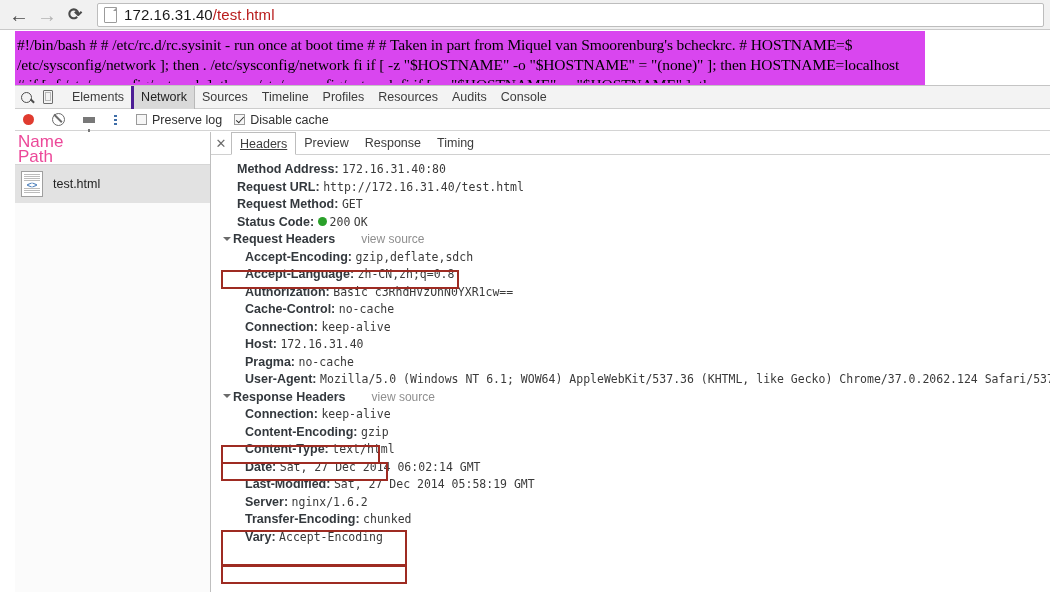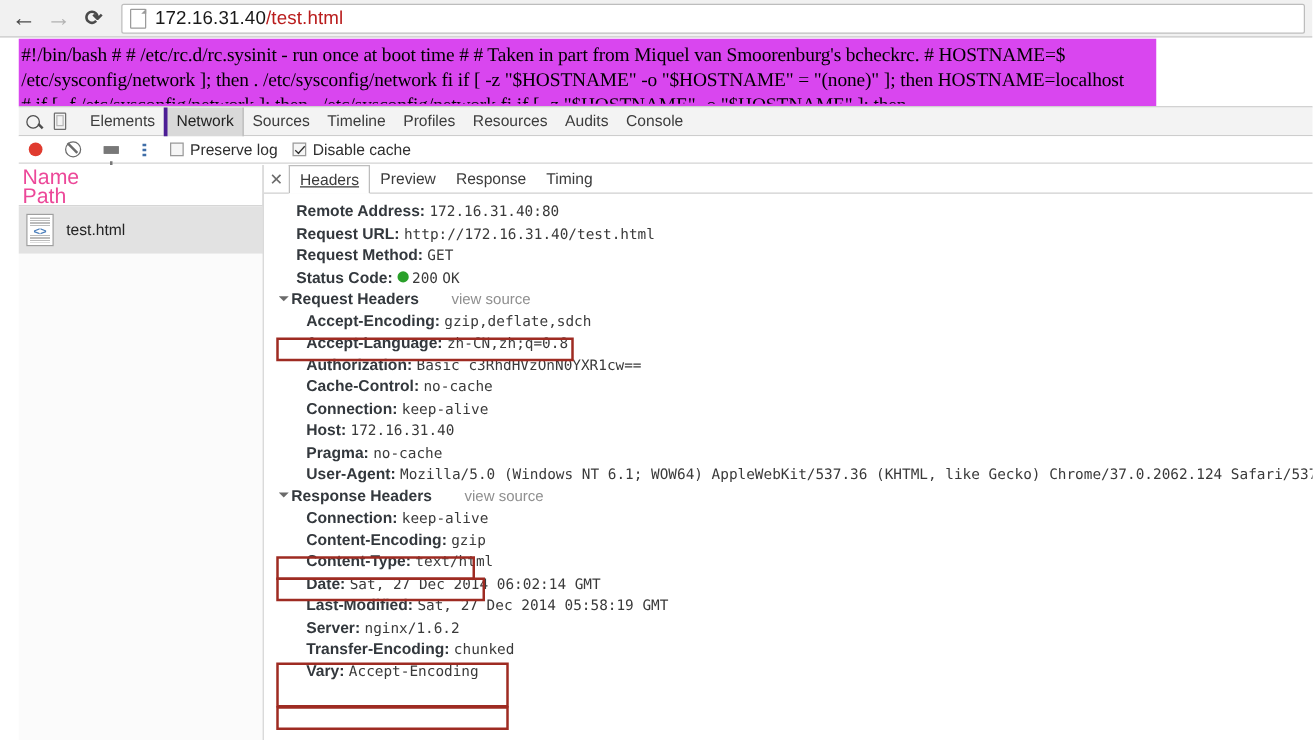--- a/index.html
+++ b/index.html
@@ -545,21 +545,21 @@
           <div class="close-x">✕</div>
           <div class="d-tab active">Headers</div>
           <div class="d-tab">Preview</div>
           <div class="d-tab">Response</div>
           <div class="d-tab">Timing</div>
         </div>
 
         <div class="headers-pane">
 
           <div class="hrow indent2">
-            <span class="hname">Remote Address:</span>
+            <span class="hname">Method Address:</span>
             <span class="hval">172.16.31.40:80</span>
           </div>
           <div class="hrow indent2">
             <span class="hname">Request URL:</span>
             <span class="hval">http://172.16.31.40/test.html</span>
           </div>
           <div class="hrow indent2">
             <span class="hname">Request Method:</span>
             <span class="hval">GET</span>
           </div>

